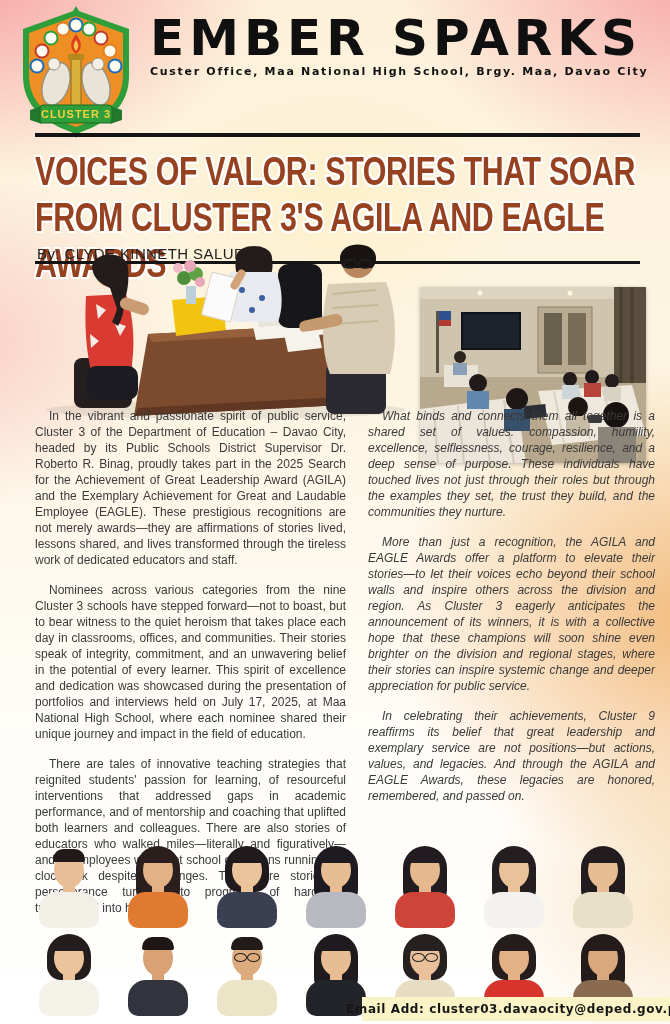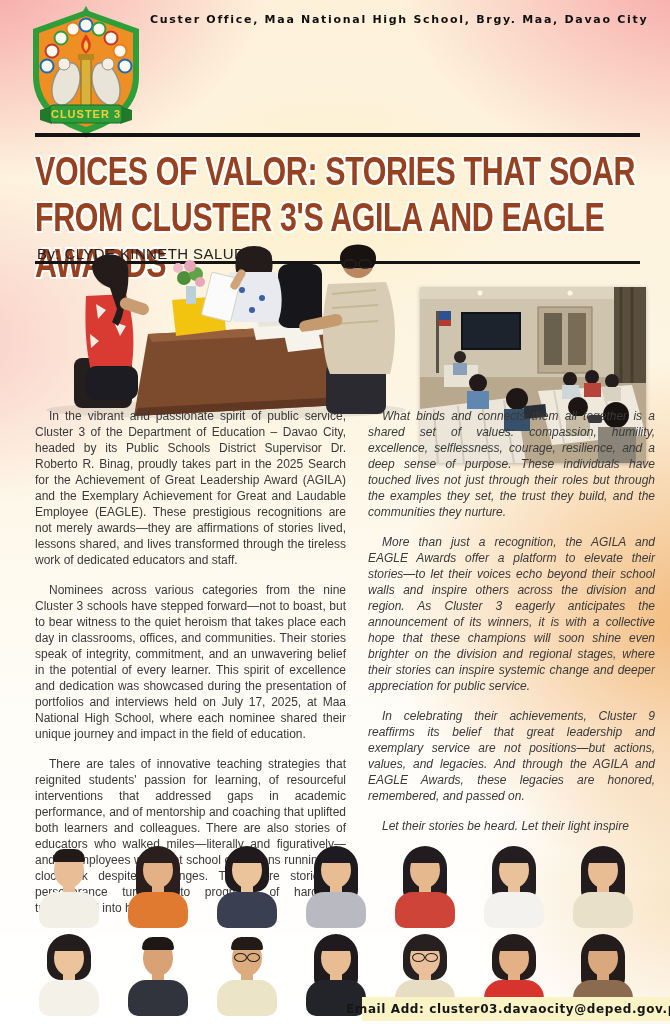--- a/index.html
+++ b/index.html
@@ -9,21 +9,21 @@
     background:
       radial-gradient(ellipse 430px 300px at -30px -30px, rgba(246,158,162,.95), rgba(246,158,162,0) 70%),
       radial-gradient(ellipse 430px 300px at 700px -30px, rgba(246,158,162,.92), rgba(246,158,162,0) 70%),
       radial-gradient(ellipse 300px 240px at -40px 340px, rgba(248,186,186,.65), rgba(248,186,186,0) 70%),
       radial-gradient(ellipse 260px 160px at 330px 200px, rgba(253,240,200,.9), rgba(253,240,200,0) 75%),
       radial-gradient(ellipse 430px 360px at 700px 620px, rgba(238,164,84,.75), rgba(238,164,84,0) 72%),
       radial-gradient(ellipse 320px 240px at 700px 900px, rgba(243,204,146,.55), rgba(243,204,146,0) 70%),
       linear-gradient(180deg,#fdf1da 0%,#fdf5e2 38%,#fffdf8 70%,#ffffff 100%);
   }
   
-  .logo{position:absolute;left:26px;top:6px;width:120px;height:132px;}
+  .logo{position:absolute;left:16px;top:6px;width:120px;height:132px;}
   .masthead{position:absolute;left:150px;top:12px;width:500px;color:#101010;}
   .mast-title{font-family:"DejaVu Sans",sans-serif;font-size:50px;font-weight:800;letter-spacing:5px;line-height:52px;white-space:nowrap;}
   .mast-sub{font-family:"DejaVu Sans",sans-serif;font-size:19.5px;font-weight:800;letter-spacing:.8px;margin-top:5px;white-space:nowrap;}
   .mast-addr{font-family:"DejaVu Sans",sans-serif;font-size:11px;font-weight:700;letter-spacing:1.7px;margin-top:1px;white-space:nowrap;}
   .rule1{position:absolute;left:35px;top:133px;width:605px;height:4px;background:#141414;}
   .rule2{position:absolute;left:35px;top:261px;width:605px;height:3px;background:#141414;}
   
   .headline{position:absolute;left:35px;top:148px;width:632px;height:100px;overflow:visible;}
   .headline-inner{
     width:832px;transform:scaleX(.76);transform-origin:0 0;
@@ -101,20 +101,21 @@
         <polygon points="14,104 26,100 26,118 14,114" fill="#217a2c"></polygon>
         <polygon points="106,104 94,100 94,118 106,114" fill="#217a2c"></polygon>
         <rect x="24" y="99" width="72" height="18" rx="3" fill="#2e9e3a" stroke="#1d6b26"></rect>
         <text x="60" y="112" text-anchor="middle" font-family="Liberation Sans, sans-serif" font-size="11" font-weight="bold" fill="#f4d03f" letter-spacing="1">CLUSTER 3</text>
       </g>
       <polygon points="56,126 64,126 60,132" fill="#2e9e3a"></polygon>
     </svg>
   </div>
 
   <div class="masthead">
+    <div class="mast-title">EMBER SPARKS</div>
     <div class="mast-addr">Custer Office, Maa National High School, Brgy. Maa, Davao City</div>
   </div>
 
   <div class="rule1"></div>
 
   <div class="headline">
     <div class="headline-inner">VOICES OF VALOR: STORIES THAT SOAR FROM CLUSTER 3'S AGILA AND EAGLE AWARDS</div>
   </div>
   <div class="byline">By: CLYDE KINNETH SALUDAR</div>
   <div class="rule2"></div>
@@ -226,21 +227,20 @@
 
   <div class="col col-left">
     <p>In the vibrant and passionate spirit of public service, Cluster 3 of the Department of Education – Davao City, headed by its Public Schools District Supervisor Dr. Roberto R. Binag, proudly takes part in the 2025 Search for the Achievement of Great Leadership Award (AGILA) and the Exemplary Achievement for Great and Laudable Employee (EAGLE). These prestigious recognitions are not merely awards—they are affirmations of stories lived, lessons shared, and lives transformed through the tireless work of dedicated educators and staff.</p>
     <p>Nominees across various categories from the nine Cluster 3 schools have stepped forward—not to boast, but to bear witness to the quiet heroism that takes place each day in classrooms, offices, and communities. Their stories speak of integrity, commitment, and an unwavering belief in the potential of every learner. This spirit of excellence and dedication was showcased during the presentation of portfolios and interviews held on July 17, 2025, at Maa National High School, where each nominee shared their unique journey and impact in the field of education.</p>
     <p>There are tales of innovative teaching strategies that reignited students' passion for learning, of resourceful interventions that addressed gaps in academic performance, and of mentorship and coaching that uplifted both learners and colleagues. There are also stories of educators who walked miles—literally and figuratively—and of employees who kept school operations running like clockwork despite challenges. These are stories of perseverance turned into progress, of hardships transformed into hope.</p>
   </div>
   <div class="col col-right">
     <p>What binds and connects them all together is a shared set of values: compassion, humility, excellence, selflessness, courage, resilience, and a deep sense of purpose. These individuals have touched lives not just through their roles but through the examples they set, the trust they build, and the communities they nurture.</p>
     <p>More than just a recognition, the AGILA and EAGLE Awards offer a platform to elevate their stories—to let their voices echo beyond their school walls and inspire others across the division and region. As Cluster 3 eagerly anticipates the announcement of its winners, it is with a collective hope that these champions will soon shine even brighter on the division and regional stages, where their stories can inspire systemic change and deeper appreciation for public service.</p>
     <p>In celebrating their achievements, Cluster 9 reaffirms its belief that great leadership and exemplary service are not positions—but actions, values, and legacies. And through the AGILA and EAGLE Awards, these legacies are honored, remembered, and passed on.</p>
-    <p>Let their stories be heard. Let their light inspire</p>
   </div>
 
   <div class="prow prow1">
       <div class="portrait short">
         <i class="nk" style="background:#e9bd96"></i>
         <i class="sh" style="background:#f2efe6"></i>
         <i class="hd" style="background:#e9bd96"></i>
         <i class="hf" style="background:#221a18"></i>
       </div>
       <div class="portrait long">

